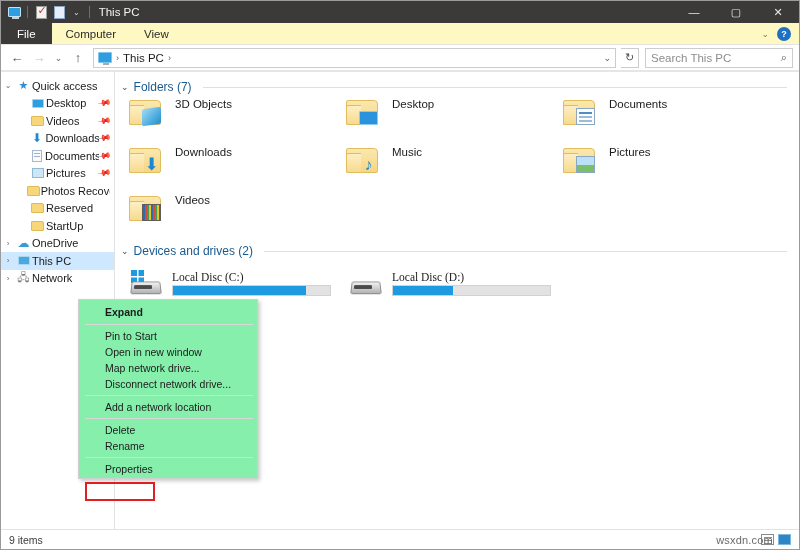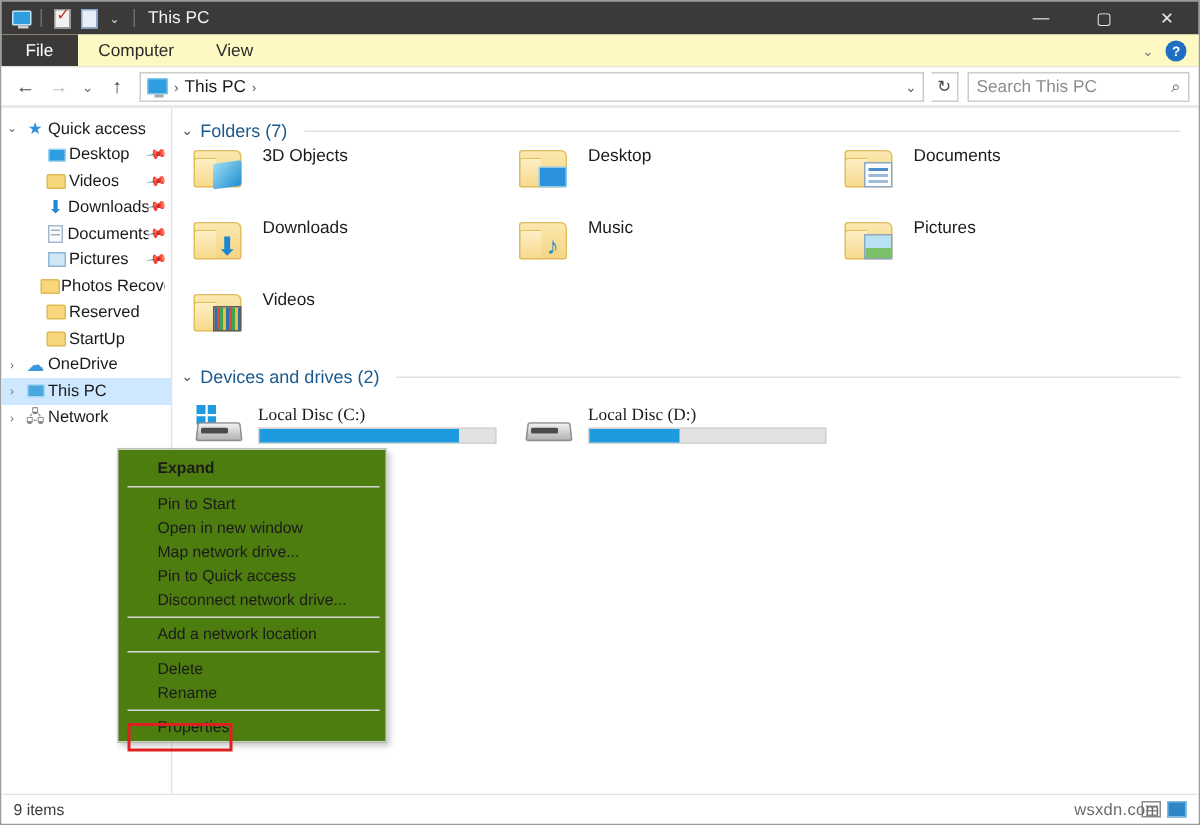--- a/index.html
+++ b/index.html
@@ -204,21 +204,21 @@
   }
   .drive-info { flex: 1; }
   .drive-name { font-size: 11.5px; color: #1b1b1b; margin-bottom: 2px; }
   .bar { width: 159px; height: 11px; background: #e2e2e2; border: 1px solid #d2d2d2; }
   .bar > i { display: block; height: 100%; background: #1e9ae0; }
   .drive-free { font-size: 10.5px; color: #6f6f6f; margin-top: 2px; }
 
   
   .ctxmenu {
     position: absolute; left: 77px; top: 298px; width: 180px;
-    background: #4d7c0f; border: 1px solid #cfcfcf;
+    background: #86efac; border: 1px solid #cfcfcf;
     box-shadow: 2px 2px 4px rgba(0,0,0,0.22);
     padding: 2px 0 1px 0; z-index: 50;
   }
   .ctx-item {
     height: 16px; display: flex; align-items: center;
     padding-left: 26px; font-size: 10.5px; color: #1b1b1b;
   }
   .ctx-item.bold { font-weight: bold; height: 19px; }
   .ctx-sep { height: 1px; background: #d8d8d8; margin: 3px 4px 3px 6px; }
   .ctx-item.marked {
@@ -505,23 +505,20 @@
         <div class="ctx-item">
           <span>Pin to Start</span>
         </div>
         <div class="ctx-item">
           <span>Open in new window</span>
         </div>
         <div class="ctx-item">
           <span>Map network drive...</span>
         </div>
         <div class="ctx-item">
-          <span>Pin to Quick access</span>
-        </div>
-        <div class="ctx-item">
           <span>Disconnect network drive...</span>
         </div>
         <div class="ctx-sep"></div>
         <div class="ctx-item">
           <span>Add a network location</span>
         </div>
         <div class="ctx-sep"></div>
         <div class="ctx-item">
           <span>Delete</span>
         </div>

